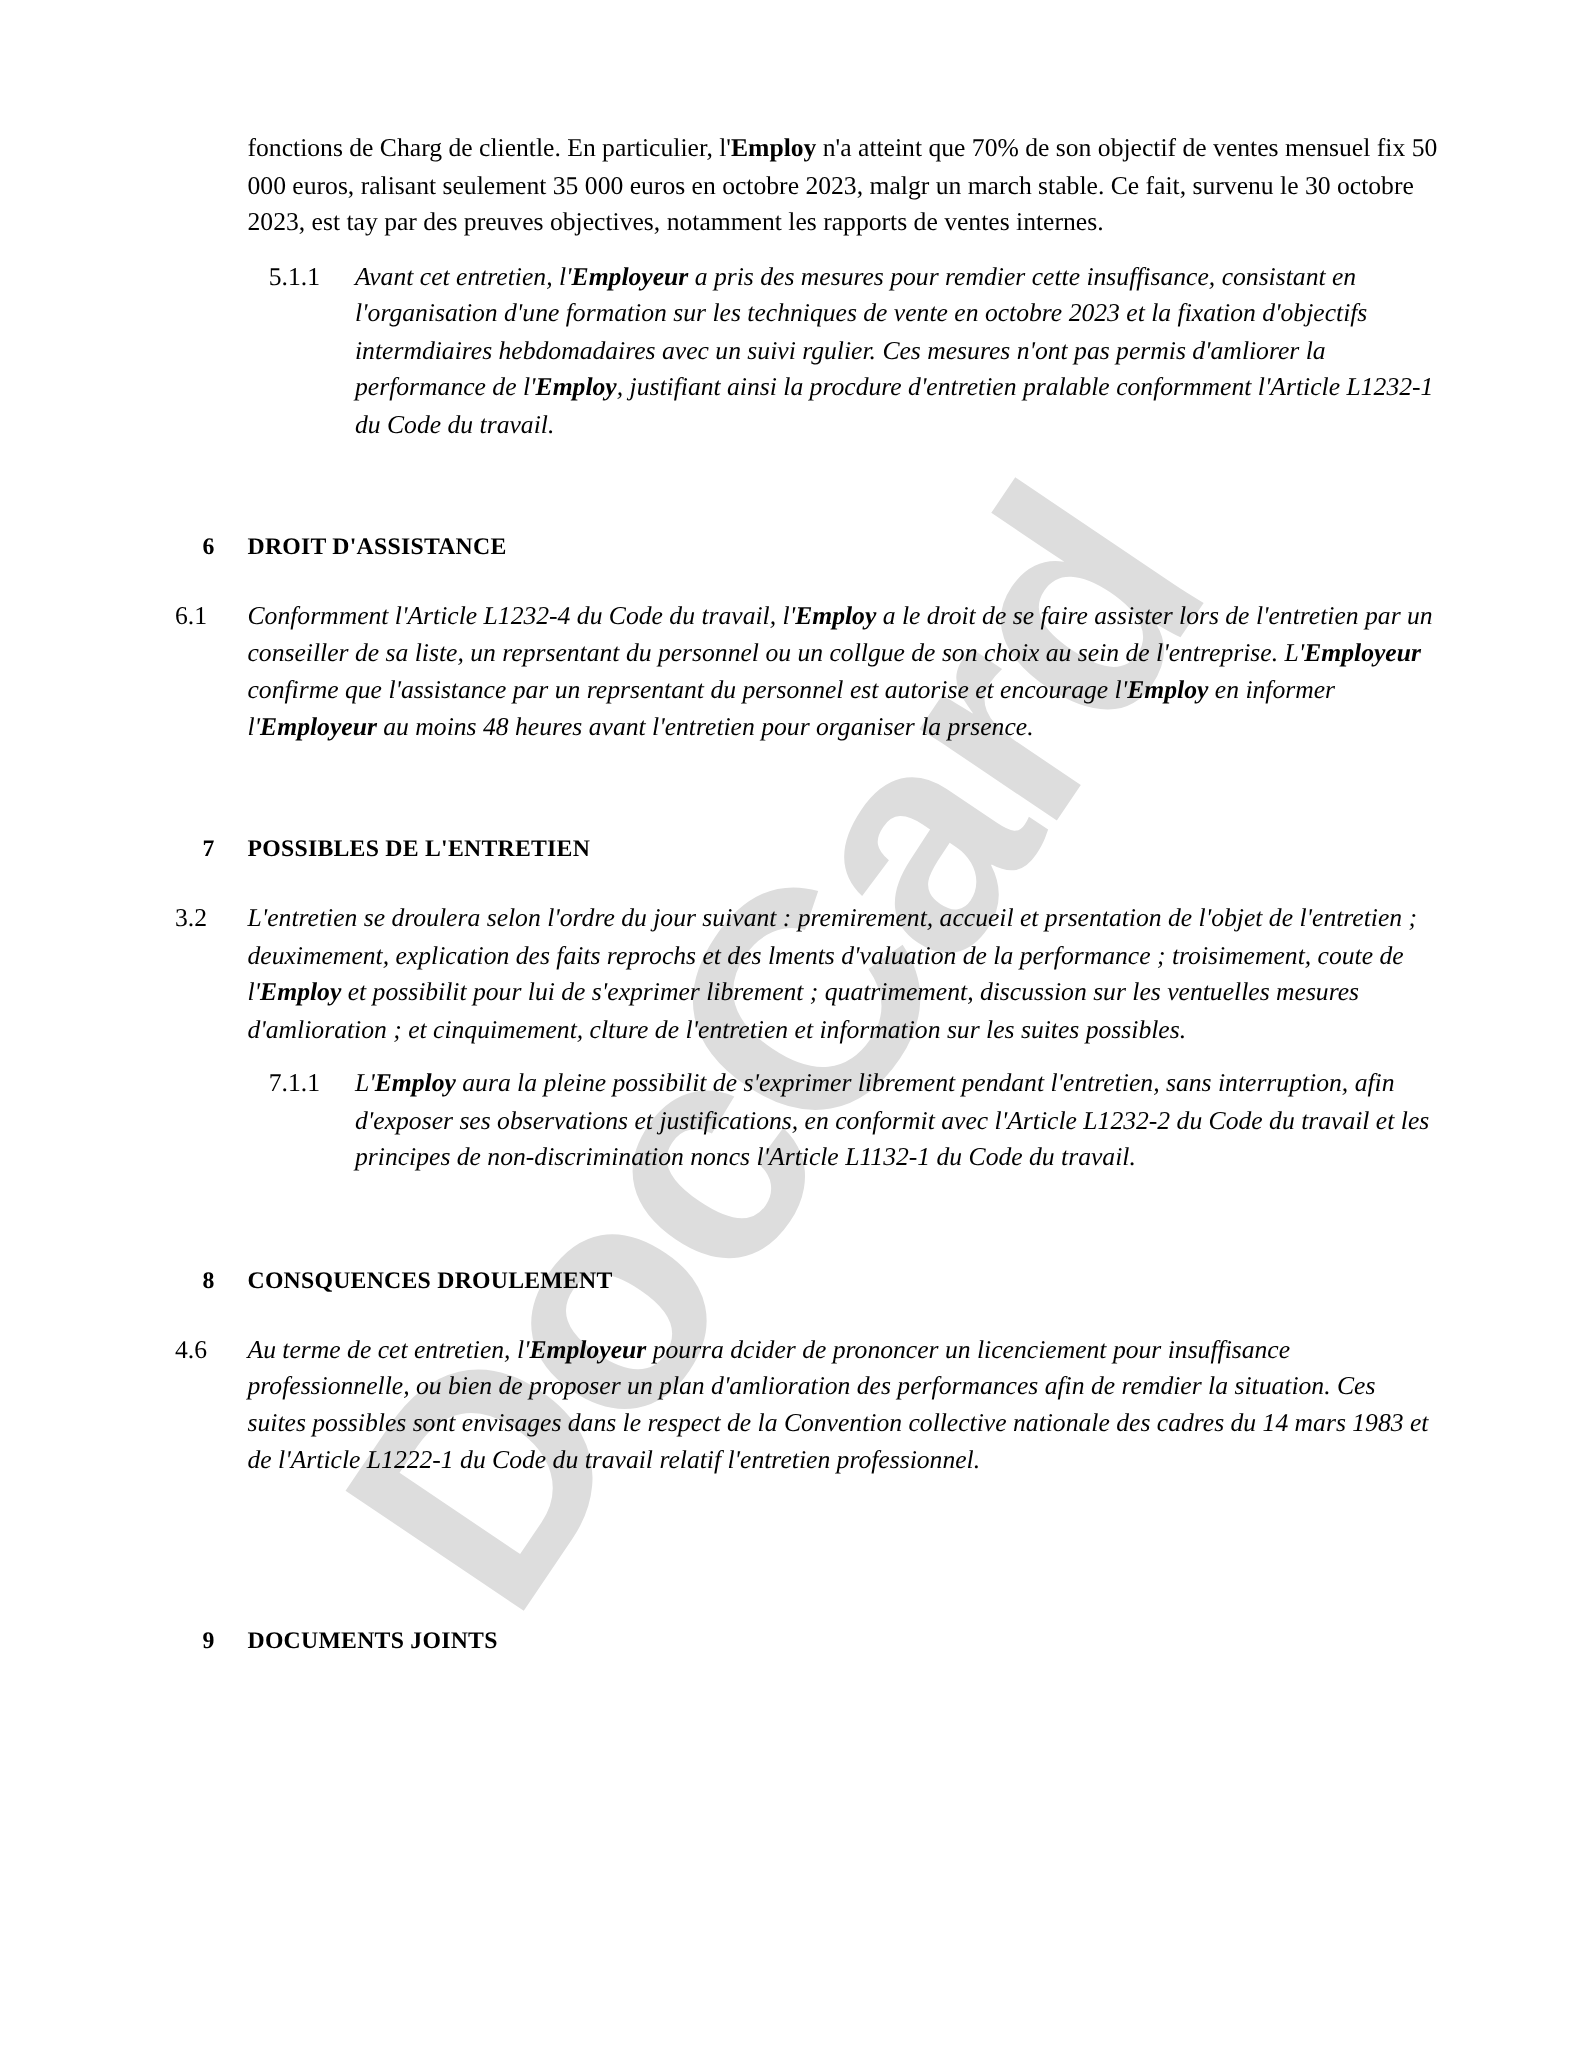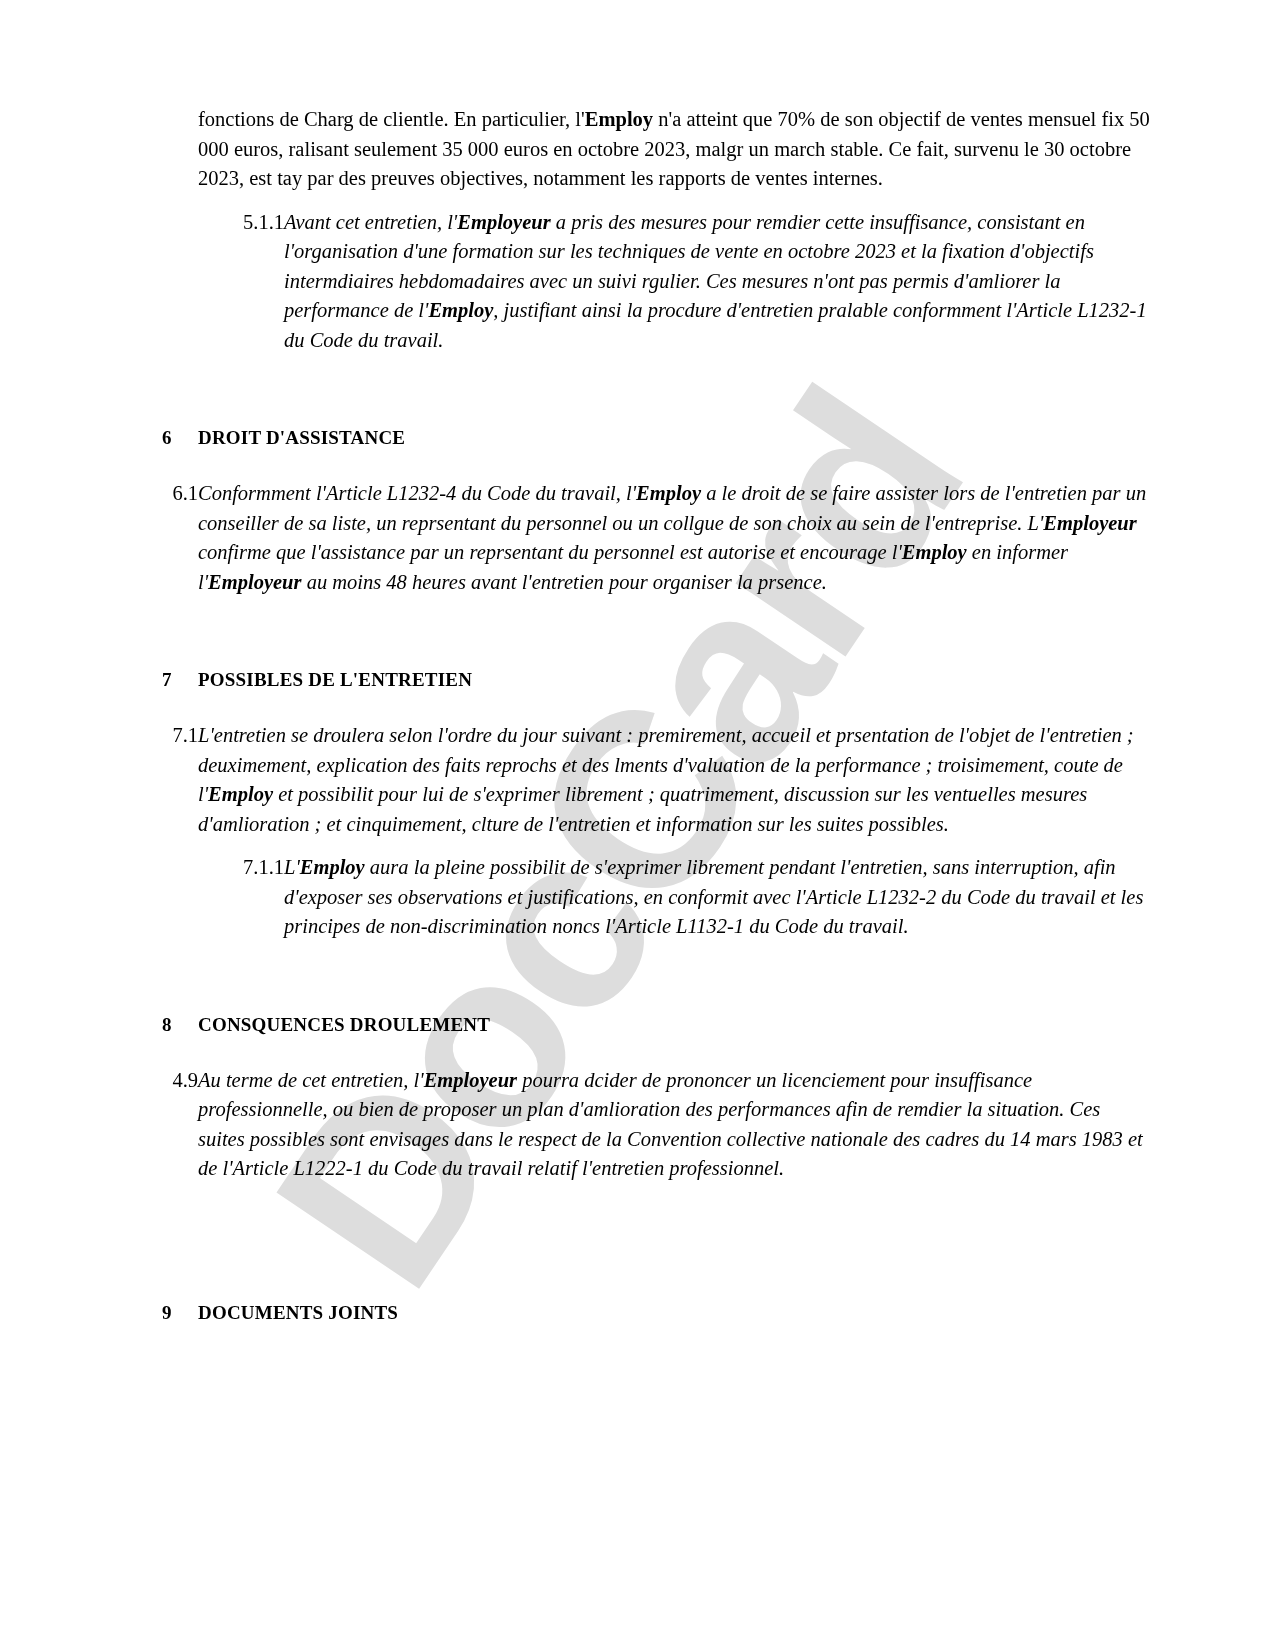--- a/index.html
+++ b/index.html
@@ -56,21 +56,21 @@
 
   
   .blk {
     display: flex;
     align-items: flex-start;
     position: relative;
   }
 
   .num {
     flex: 0 0 auto;
-    text-align: right;
+    text-align: left;
     font-size: 20.5px;
     line-height: 29.5px;
   }
 
   .body-text {
     flex: 1 1 auto;
     font-size: 20.5px;
     line-height: 29.5px;
     text-align: left;
     hyphens: none;
@@ -155,42 +155,42 @@
     <div class="sp-xl"></div>
 
     <div class="heading">
       <span class="h-num">7</span>
       <span class="h-text">POSSIBLES DE L'ENTRETIEN</span>
     </div>
 
     <div class="sp-s"></div>
 
     <div class="blk lvl1">
-      <div class="num">7.1</div>
+      <div class="num">3.2</div>
       <div class="body-text"><span>L'entretien se droulera selon l'ordre du jour suivant : premirement, accueil et prsentation de l'objet de l'entretien ; deuximement, explication des faits reprochs et des lments d'valuation de la performance ; troisimement, coute de l'</span><b>Employ</b><span> et possibilit pour lui de s'exprimer librement ; quatrimement, discussion sur les ventuelles mesures d'amlioration ; et cinquimement, clture de l'entretien et information sur les suites possibles.</span></div>
     </div>
 
     <div class="sp-xs"></div>
 
     <div class="blk lvl2">
       <div class="num">7.1.1</div>
       <div class="body-text"><span>L'</span><b>Employ</b><span> aura la pleine possibilit de s'exprimer librement pendant l'entretien, sans interruption, afin d'exposer ses observations et justifications, en conformit avec l'Article L1232-2 du Code du travail et les principes de non-discrimination noncs l'Article L1132-1 du Code du travail.</span></div>
     </div>
 
     <div class="sp-xl"></div>
 
     <div class="heading">
       <span class="h-num">8</span>
       <span class="h-text">CONSQUENCES DROULEMENT</span>
     </div>
 
     <div class="sp-s"></div>
 
     <div class="blk lvl1">
-      <div class="num">4.9</div>
+      <div class="num">4.6</div>
       <div class="body-text"><span>Au terme de cet entretien, l'</span><b>Employeur</b><span> pourra dcider de prononcer un licenciement pour insuffisance professionnelle, ou bien de proposer un plan d'amlioration des performances afin de remdier  la situation. Ces suites possibles sont envisages dans le respect de la Convention collective nationale des cadres du 14 mars 1983 et de l'Article L1222-1 du Code du travail relatif  l'entretien professionnel.</span></div>
     </div>
 
     <div class="sp-xl"></div>
     <div class="sp-m"></div>
 
     <div class="heading">
       <span class="h-num">9</span>
       <span class="h-text">DOCUMENTS JOINTS</span>
     </div>

